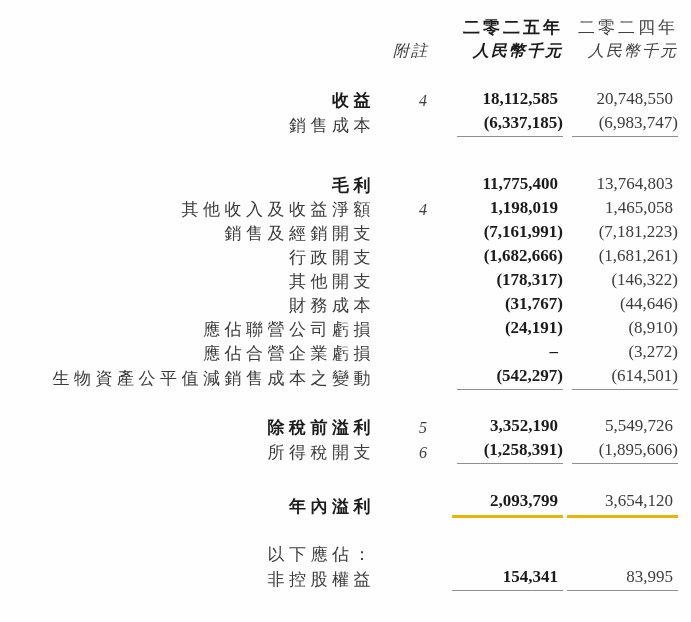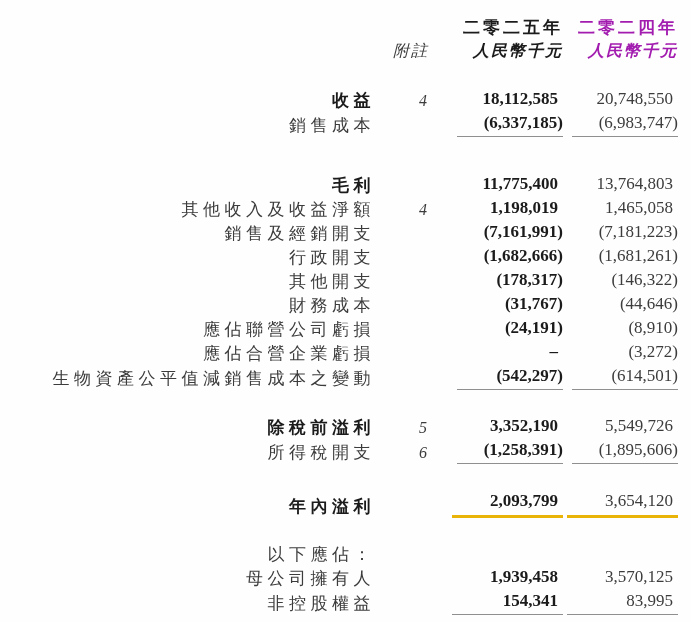--- a/index.html
+++ b/index.html
@@ -50,21 +50,21 @@
   }
   .val.b{font-weight:bold;color:#1b1b1b;}
   .val.r{color:#3c3c3c;}
   .val.noparen{padding-right:5px;}
   .val.u-thin{border-bottom:1px solid #8f8f8f;}
   .val.u-thick{border-bottom:3px solid #eab308;padding-bottom:3px;}
   
   .hdr .year{font-size:17px;letter-spacing:3px;}
   .hdr .unit{font-size:16px;font-style:italic;letter-spacing:2px;}
   .hdr .c25{font-weight:bold;color:#1b1b1b;}
-  .hdr .c24{color:#a21caf;font-weight:bold;}
+  .hdr .c24{color:#404040;}
   .hdr .note-hdr{font-size:16px;font-style:italic;letter-spacing:2px;}
   .hdr-block{margin-bottom:26px;}
   .right{text-align:right;}
 </style>
 </head>
 <body>
 
 <div id="statement">
 
   <div class="hdr hdr-block">
@@ -227,30 +227,20 @@
         <div class="lbl">以下應佔：</div>
         <div class="note-cell"></div>
         <div class="val-cell">
           <span class="val b"></span>
         </div>
         <div class="val-cell">
           <span class="val r"></span>
         </div>
       </div>
       <div class="grid-row">
-        <div class="lbl indent">母公司擁有人</div>
-        <div class="note-cell"></div>
-        <div class="val-cell">
-          <span class="val b noparen">1,939,458</span>
-        </div>
-        <div class="val-cell">
-          <span class="val r noparen">3,570,125</span>
-        </div>
-      </div>
-      <div class="grid-row">
         <div class="lbl indent">非控股權益</div>
         <div class="note-cell"></div>
         <div class="val-cell">
           <span class="val b noparen u-thin">154,341</span>
         </div>
         <div class="val-cell">
           <span class="val r noparen u-thin">83,995</span>
         </div>
       </div>
     </div>

